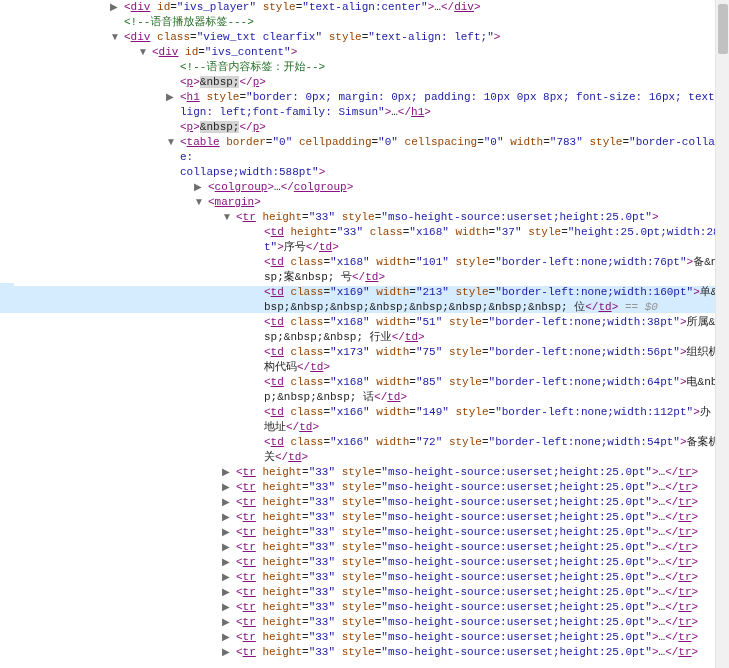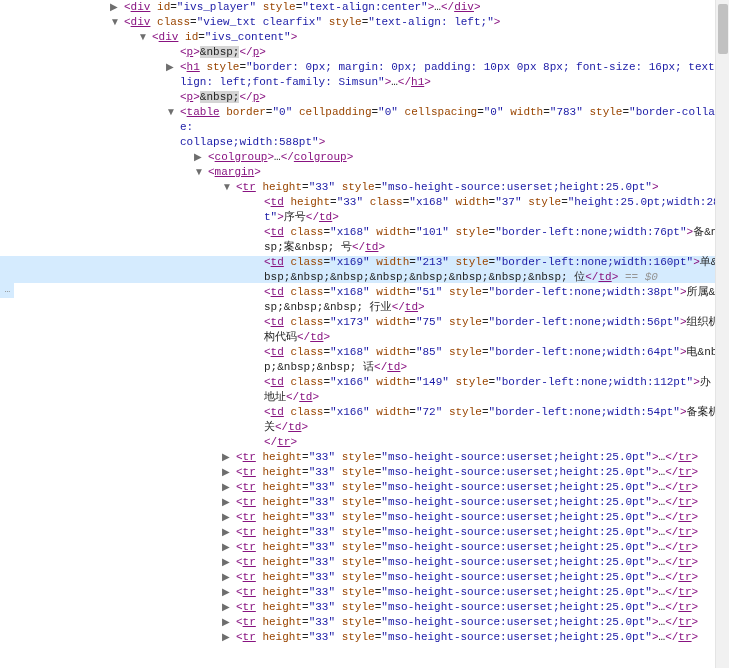--- a/index.html
+++ b/index.html
@@ -80,33 +80,41 @@
 
   <li class="row">
     <span class="arrow">▶</span>
     <span class="line-content">
       <span></span>
       
       <span class="render-l1"><span class="punc">&lt;</span><span class="tag">div</span> <span class="attr">id</span>=<span class="val">"ivs_player"</span> <span class="attr">style</span>=<span class="val">"text-align:center"</span><span class="punc">&gt;</span><span class="txt">…</span><span class="punc">&lt;/</span><span class="tag">div</span><span class="punc">&gt;</span></span>
     </span>
   </li>
 
+  <li class="row">
+    <span class="line-content">
+      <span class="comment">&lt;!--语音播放器标签---&gt;</span>
+    </span>
+  </li>
 
   <li class="row">
     <span class="arrow">▼</span>
     <span class="line-content"><span class="render-l3"><span class="punc">&lt;</span><span class="tag">div</span> <span class="attr">class</span>=<span class="val">"view_txt clearfix"</span> <span class="attr">style</span>=<span class="val">"text-align: left;"</span><span class="punc">&gt;</span></span></span>
 
     <ol>
 
       <li class="row">
         <span class="arrow">▼</span>
         <span class="line-content"><span class="render-l4"><span class="punc">&lt;</span><span class="tag">div</span> <span class="attr">id</span>=<span class="val">"ivs_content"</span><span class="punc">&gt;</span></span></span>
 
         <ol>
 
+          <li class="row">
+            <span class="line-content"><span class="comment">&lt;!--语音内容标签：开始--&gt;</span></span>
+          </li>
 
           <li class="row">
             <span class="line-content"><span class="render-l6"><span class="punc">&lt;</span><span class="tag">p</span><span class="punc">&gt;</span><span class="txt" style="background:#d5d5d5;">&amp;nbsp;</span><span class="punc">&lt;/</span><span class="tag">p</span><span class="punc">&gt;</span></span></span>
           </li>
 
           <li class="row">
             <span class="arrow">▶</span>
             <span class="line-content" style="white-space: pre-wrap; word-break: break-all;"><span class="render-l7"><span class="punc">&lt;</span><span class="tag">h1</span> <span class="attr">style</span>=<span class="val">"border: 0px; margin: 0px; padding: 10px 0px 8px; font-size: 16px; text-align: left;font-family: Simsun"</span><span class="punc">&gt;</span><span class="txt">…</span><span class="punc">&lt;/</span><span class="tag">h1</span><span class="punc">&gt;</span></span></span>
           </li>
 
@@ -137,21 +145,20 @@
 
                     <ol>
                       <li class="row"><span class="line-content" style="white-space: pre-wrap; word-break: break-all;"><span class="render-l13"><span class="punc">&lt;</span><span class="tag">td</span> <span class="attr">height</span>=<span class="val">"33"</span> <span class="attr">class</span>=<span class="val">"x168"</span> <span class="attr">width</span>=<span class="val">"37"</span> <span class="attr">style</span>=<span class="val">"height:25.0pt;width:28pt"</span><span class="punc">&gt;</span><span class="txt">序号</span><span class="punc">&lt;/</span><span class="tag">td</span><span class="punc">&gt;</span></span></span></li>
                       <li class="row"><span class="line-content" style="white-space: pre-wrap; word-break: break-all;"><span class="render-l14"><span class="punc">&lt;</span><span class="tag">td</span> <span class="attr">class</span>=<span class="val">"x168"</span> <span class="attr">width</span>=<span class="val">"101"</span> <span class="attr">style</span>=<span class="val">"border-left:none;width:76pt"</span><span class="punc">&gt;</span><span class="txt">备&amp;nbsp;案&amp;nbsp; 号</span><span class="punc">&lt;/</span><span class="tag">td</span><span class="punc">&gt;</span></span></span></li>
                       <li class="row selected"><span class="line-content" style="white-space: pre-wrap; word-break: break-all;"><span class="render-l15"><span class="punc">&lt;</span><span class="tag">td</span> <span class="attr">class</span>=<span class="val">"x169"</span> <span class="attr">width</span>=<span class="val">"213"</span> <span class="attr">style</span>=<span class="val">"border-left:none;width:160pt"</span><span class="punc">&gt;</span><span class="txt">单&amp;nbsp;&amp;nbsp;&amp;nbsp;&amp;nbsp;&amp;nbsp;&amp;nbsp;&amp;nbsp;&amp;nbsp; 位</span><span class="punc">&lt;/</span><span class="tag">td</span><span class="punc">&gt;</span><span class="eqcmt"> == $0</span></span></span></li>
                       <li class="row"><span class="line-content" style="white-space: pre-wrap; word-break: break-all;"><span class="render-l16"><span class="punc">&lt;</span><span class="tag">td</span> <span class="attr">class</span>=<span class="val">"x168"</span> <span class="attr">width</span>=<span class="val">"51"</span> <span class="attr">style</span>=<span class="val">"border-left:none;width:38pt"</span><span class="punc">&gt;</span><span class="txt">所属&amp;nbsp;&amp;nbsp;&amp;nbsp; 行业</span><span class="punc">&lt;/</span><span class="tag">td</span><span class="punc">&gt;</span></span></span></li>
                       <li class="row"><span class="line-content" style="white-space: pre-wrap; word-break: break-all;"><span class="render-l17"><span class="punc">&lt;</span><span class="tag">td</span> <span class="attr">class</span>=<span class="val">"x173"</span> <span class="attr">width</span>=<span class="val">"75"</span> <span class="attr">style</span>=<span class="val">"border-left:none;width:56pt"</span><span class="punc">&gt;</span><span class="txt">组织机构代码</span><span class="punc">&lt;/</span><span class="tag">td</span><span class="punc">&gt;</span></span></span></li>
                       <li class="row"><span class="line-content" style="white-space: pre-wrap; word-break: break-all;"><span class="render-l18"><span class="punc">&lt;</span><span class="tag">td</span> <span class="attr">class</span>=<span class="val">"x168"</span> <span class="attr">width</span>=<span class="val">"85"</span> <span class="attr">style</span>=<span class="val">"border-left:none;width:64pt"</span><span class="punc">&gt;</span><span class="txt">电&amp;nbsp;&amp;nbsp;&amp;nbsp; 话</span><span class="punc">&lt;/</span><span class="tag">td</span><span class="punc">&gt;</span></span></span></li>
                       <li class="row"><span class="line-content" style="white-space: pre-wrap; word-break: break-all;"><span class="render-l19"><span class="punc">&lt;</span><span class="tag">td</span> <span class="attr">class</span>=<span class="val">"x166"</span> <span class="attr">width</span>=<span class="val">"149"</span> <span class="attr">style</span>=<span class="val">"border-left:none;width:112pt"</span><span class="punc">&gt;</span><span class="txt">办 公 地址</span><span class="punc">&lt;/</span><span class="tag">td</span><span class="punc">&gt;</span></span></span></li>
                       <li class="row"><span class="line-content" style="white-space: pre-wrap; word-break: break-all;"><span class="render-l20"><span class="punc">&lt;</span><span class="tag">td</span> <span class="attr">class</span>=<span class="val">"x166"</span> <span class="attr">width</span>=<span class="val">"72"</span> <span class="attr">style</span>=<span class="val">"border-left:none;width:54pt"</span><span class="punc">&gt;</span><span class="txt">备案机关</span><span class="punc">&lt;/</span><span class="tag">td</span><span class="punc">&gt;</span></span></span></li>
-                      <li class="row"><span class="line-content"><span class="render-l21"><span class="punc">&lt;/</span><span class="tag">tr</span><span class="punc">&gt;</span></span></span></li>
                     </ol>
                   </li>
 
                   <li class="row tr-rep"><span class="arrow">▶</span><span class="line-content"><span class="render-tr"><span class="punc">&lt;</span><span class="tag">tr</span> <span class="attr">height</span>=<span class="val">"33"</span> <span class="attr">style</span>=<span class="val">"mso-height-source:userset;height:25.0pt"</span><span class="punc">&gt;</span><span class="txt">…</span><span class="punc">&lt;/</span><span class="tag">tr</span><span class="punc">&gt;</span></span></span></li>
                   <li class="row tr-rep"><span class="arrow">▶</span><span class="line-content"><span class="render-tr"><span class="punc">&lt;</span><span class="tag">tr</span> <span class="attr">height</span>=<span class="val">"33"</span> <span class="attr">style</span>=<span class="val">"mso-height-source:userset;height:25.0pt"</span><span class="punc">&gt;</span><span class="txt">…</span><span class="punc">&lt;/</span><span class="tag">tr</span><span class="punc">&gt;</span></span></span></li>
                   <li class="row tr-rep"><span class="arrow">▶</span><span class="line-content"><span class="render-tr"><span class="punc">&lt;</span><span class="tag">tr</span> <span class="attr">height</span>=<span class="val">"33"</span> <span class="attr">style</span>=<span class="val">"mso-height-source:userset;height:25.0pt"</span><span class="punc">&gt;</span><span class="txt">…</span><span class="punc">&lt;/</span><span class="tag">tr</span><span class="punc">&gt;</span></span></span></li>
                   <li class="row tr-rep"><span class="arrow">▶</span><span class="line-content"><span class="render-tr"><span class="punc">&lt;</span><span class="tag">tr</span> <span class="attr">height</span>=<span class="val">"33"</span> <span class="attr">style</span>=<span class="val">"mso-height-source:userset;height:25.0pt"</span><span class="punc">&gt;</span><span class="txt">…</span><span class="punc">&lt;/</span><span class="tag">tr</span><span class="punc">&gt;</span></span></span></li>
                   <li class="row tr-rep"><span class="arrow">▶</span><span class="line-content"><span class="render-tr"><span class="punc">&lt;</span><span class="tag">tr</span> <span class="attr">height</span>=<span class="val">"33"</span> <span class="attr">style</span>=<span class="val">"mso-height-source:userset;height:25.0pt"</span><span class="punc">&gt;</span><span class="txt">…</span><span class="punc">&lt;/</span><span class="tag">tr</span><span class="punc">&gt;</span></span></span></li>
                   <li class="row tr-rep"><span class="arrow">▶</span><span class="line-content"><span class="render-tr"><span class="punc">&lt;</span><span class="tag">tr</span> <span class="attr">height</span>=<span class="val">"33"</span> <span class="attr">style</span>=<span class="val">"mso-height-source:userset;height:25.0pt"</span><span class="punc">&gt;</span><span class="txt">…</span><span class="punc">&lt;/</span><span class="tag">tr</span><span class="punc">&gt;</span></span></span></li>
                   <li class="row tr-rep"><span class="arrow">▶</span><span class="line-content"><span class="render-tr"><span class="punc">&lt;</span><span class="tag">tr</span> <span class="attr">height</span>=<span class="val">"33"</span> <span class="attr">style</span>=<span class="val">"mso-height-source:userset;height:25.0pt"</span><span class="punc">&gt;</span><span class="txt">…</span><span class="punc">&lt;/</span><span class="tag">tr</span><span class="punc">&gt;</span></span></span></li>

